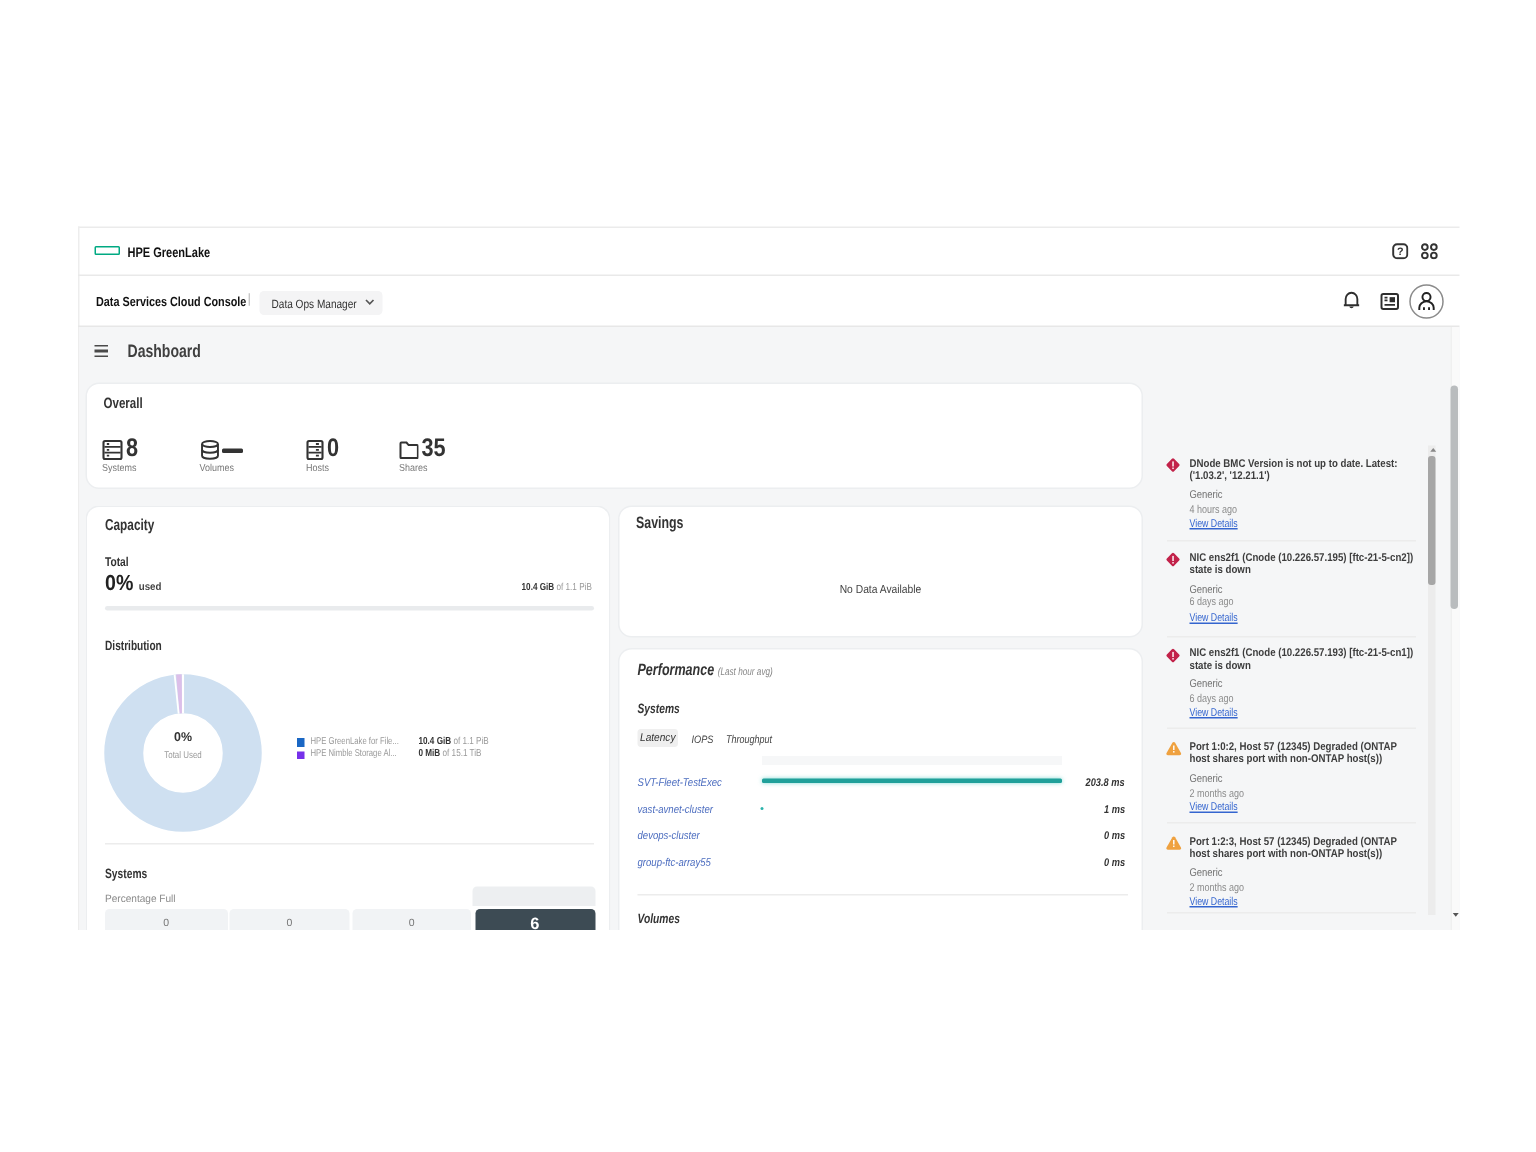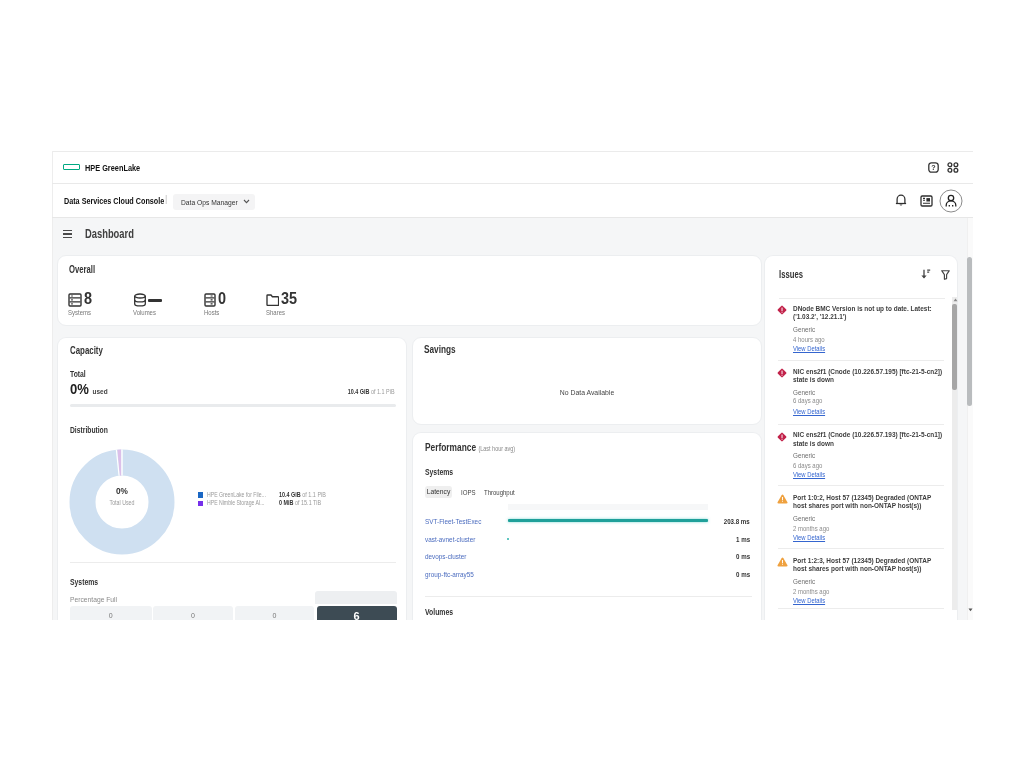--- a/index.html
+++ b/index.html
@@ -132,21 +132,21 @@
     <div class="abs" style="left:12px;top:267.5px;width:81.5px;height:22px;background:#f1f3f5;border-radius:3px;color:#777;font-size:7px;text-align:center;line-height:19px;">0</div>
     <div class="abs" style="left:95px;top:267.5px;width:80px;height:22px;background:#f1f3f5;border-radius:3px;color:#777;font-size:7px;text-align:center;line-height:19px;">0</div>
     <div class="abs" style="left:177px;top:267.5px;width:79px;height:22px;background:#f1f3f5;border-radius:3px;color:#777;font-size:7px;text-align:center;line-height:19px;">0</div>
     <div class="abs b" style="left:258.5px;top:267.5px;width:80px;height:22px;background:#3d4b54;border-radius:3px;color:#fff;font-size:11px;text-align:center;line-height:21px;">6</div>
   </div>
 
   <div class="abs" style="left:412px;top:337px;width:350px;height:88px;background:#fff;border:1px solid #eceef0;border-radius:9px;"></div>
   <div class="abs b" style="left:423.5px;top:343px;font-size:11px;color:#333;transform:scaleX(.75);transform-origin:0 50%;">Savings</div>
   <div class="abs" style="left:412px;top:387.5px;width:350px;text-align:center;font-size:7.8px;color:#444;transform:scaleX(.88);transform-origin:50% 50%;">No Data Available</div>
 
-  <div class="abs" style="left:412px;top:432px;width:350px;height:188px;background:#fff;border:1px solid #eceef0;border-radius:9px 9px 0 0;border-bottom:none;overflow:hidden;">
+  <div class="abs" style="left:412px;top:432px;width:350px;height:188px;background:#fff;border:1px solid #eceef0;border-radius:9px 9px 0 0;border-bottom:none;overflow:hidden;font-style:italic;">
     <div class="abs b" style="left:11.5px;top:8px;font-size:11px;color:#333;transform:scaleX(.76);transform-origin:0 50%;white-space:nowrap;">Performance <span style="font-weight:normal;font-size:7.2px;color:#888;">(Last hour avg)</span></div>
     <div class="abs b" style="left:11.5px;top:33.5px;font-size:9px;color:#333;transform:scaleX(.76);transform-origin:0 50%;">Systems</div>
     <div class="abs" style="left:12px;top:52.5px;width:30px;height:12px;background:#efefef;border-radius:2.5px;color:#333;font-size:7.5px;text-align:center;line-height:12px;transform:scaleX(.9);transform-origin:0 50%;">Latency</div>
     <div class="abs" style="left:48px;top:55px;font-size:7.2px;color:#444;transform:scaleX(.85);transform-origin:0 50%;">IOPS</div>
     <div class="abs" style="left:71px;top:55px;font-size:7.5px;color:#444;transform:scaleX(.8);transform-origin:0 50%;">Throughput</div>
 
     <div class="abs" style="left:94.5px;top:71px;width:200px;height:6px;background:#f6f7f8;"></div>
 
     <div class="abs" style="left:12px;top:83.5px;font-size:7.5px;color:#4b6cbf;transform:scaleX(.85);transform-origin:0 50%;">SVT-Fleet-TestExec</div>
     <div class="abs" style="left:94.5px;top:86.3px;width:200.5px;height:2.4px;background:#20a09a;border-radius:1px;box-shadow:0 0 3px rgba(42,190,180,.6);"></div>
@@ -159,34 +159,20 @@
     <div class="abs" style="left:12px;top:119px;font-size:7.5px;color:#4b6cbf;transform:scaleX(.85);transform-origin:0 50%;">devops-cluster</div>
     <div class="abs b" style="right:11px;top:119px;font-size:7.5px;color:#333;transform:scaleX(.82);transform-origin:100% 50%;">0 ms</div>
 
     <div class="abs" style="left:12px;top:136.5px;font-size:7.5px;color:#4b6cbf;transform:scaleX(.85);transform-origin:0 50%;">group-ftc-array55</div>
     <div class="abs b" style="right:11px;top:136.5px;font-size:7.5px;color:#333;transform:scaleX(.82);transform-origin:100% 50%;">0 ms</div>
 
     <div class="abs" style="left:12px;top:163px;width:327px;height:1px;background:#ececec;"></div>
     <div class="abs b" style="left:11.5px;top:173.5px;font-size:9px;color:#333;transform:scaleX(.76);transform-origin:0 50%;">Volumes</div>
   </div>
 
-  <div class="abs" style="left:764px;top:255px;width:194px;height:365px;background:#fff;border:1px solid #eceef0;border-radius:9px 9px 0 0;border-bottom:none;overflow:hidden;">
-    <div class="abs b" style="left:14px;top:12px;font-size:11px;color:#333;transform:scaleX(.7);transform-origin:0 50%;">Issues</div>
-
-    <svg class="abs" style="left:156px;top:13px" width="10" height="11" viewBox="0 0 10 11">
-      <path d="M3 0.8 V8.6" stroke="#444" stroke-width="1.3" fill="none"></path>
-      <path d="M0.4 6.4 L3 9.6 L5.6 6.4 Z" fill="#444"></path>
-      <path d="M6.2 1.2 h3 M6.2 3.2 h2" stroke="#444" stroke-width="1.2"></path>
-    </svg>
-
-    <svg class="abs" style="left:176px;top:13.5px" width="9" height="10" viewBox="0 0 9 10">
-      <path d="M0.7 0.7 H8.3 L5.6 4.6 V8.6 L3.4 9.3 V4.6 Z" fill="none" stroke="#444" stroke-width="1.15" stroke-linejoin="round"></path>
-    </svg>
-    <div class="abs" style="left:14px;top:41.5px;width:166px;height:1px;background:#ececec;"></div>
-  </div>
 
   <svg class="abs" style="left:777.3px;top:305.1px" width="10" height="10" viewBox="0 0 10 10">
     <rect x="1.6" y="1.6" width="6.8" height="6.8" rx="1" transform="rotate(45 5 5)" fill="#c2224a"></rect>
     <rect x="4.55" y="2.6" width="0.95" height="3.4" fill="#fff"></rect>
       <rect x="4.55" y="6.7" width="0.95" height="1" fill="#fff"></rect>
   </svg>
   <div class="abs b" style="left:792.5px;top:304.9px;font-size:7.5px;line-height:8.2px;color:#3d3d3d;white-space:nowrap;transform:scaleX(.86);transform-origin:0 0;">DNode BMC Version is not up to date. Latest:<br>('1.03.2', '12.21.1')</div>
   <div class="abs" style="left:792.5px;top:325.1px;font-size:7.5px;color:#6e6e6e;transform:scaleX(.84);transform-origin:0 50%;">Generic</div>
   <div class="abs" style="left:792.5px;top:334.9px;font-size:7.5px;color:#8b8b8b;transform:scaleX(.8);transform-origin:0 50%;">4 hours ago</div>
   <div class="abs" style="left:792.5px;top:344px;font-size:7.5px;color:#3465cf;text-decoration:underline;transform:scaleX(.78);transform-origin:0 50%;">View Details</div>

